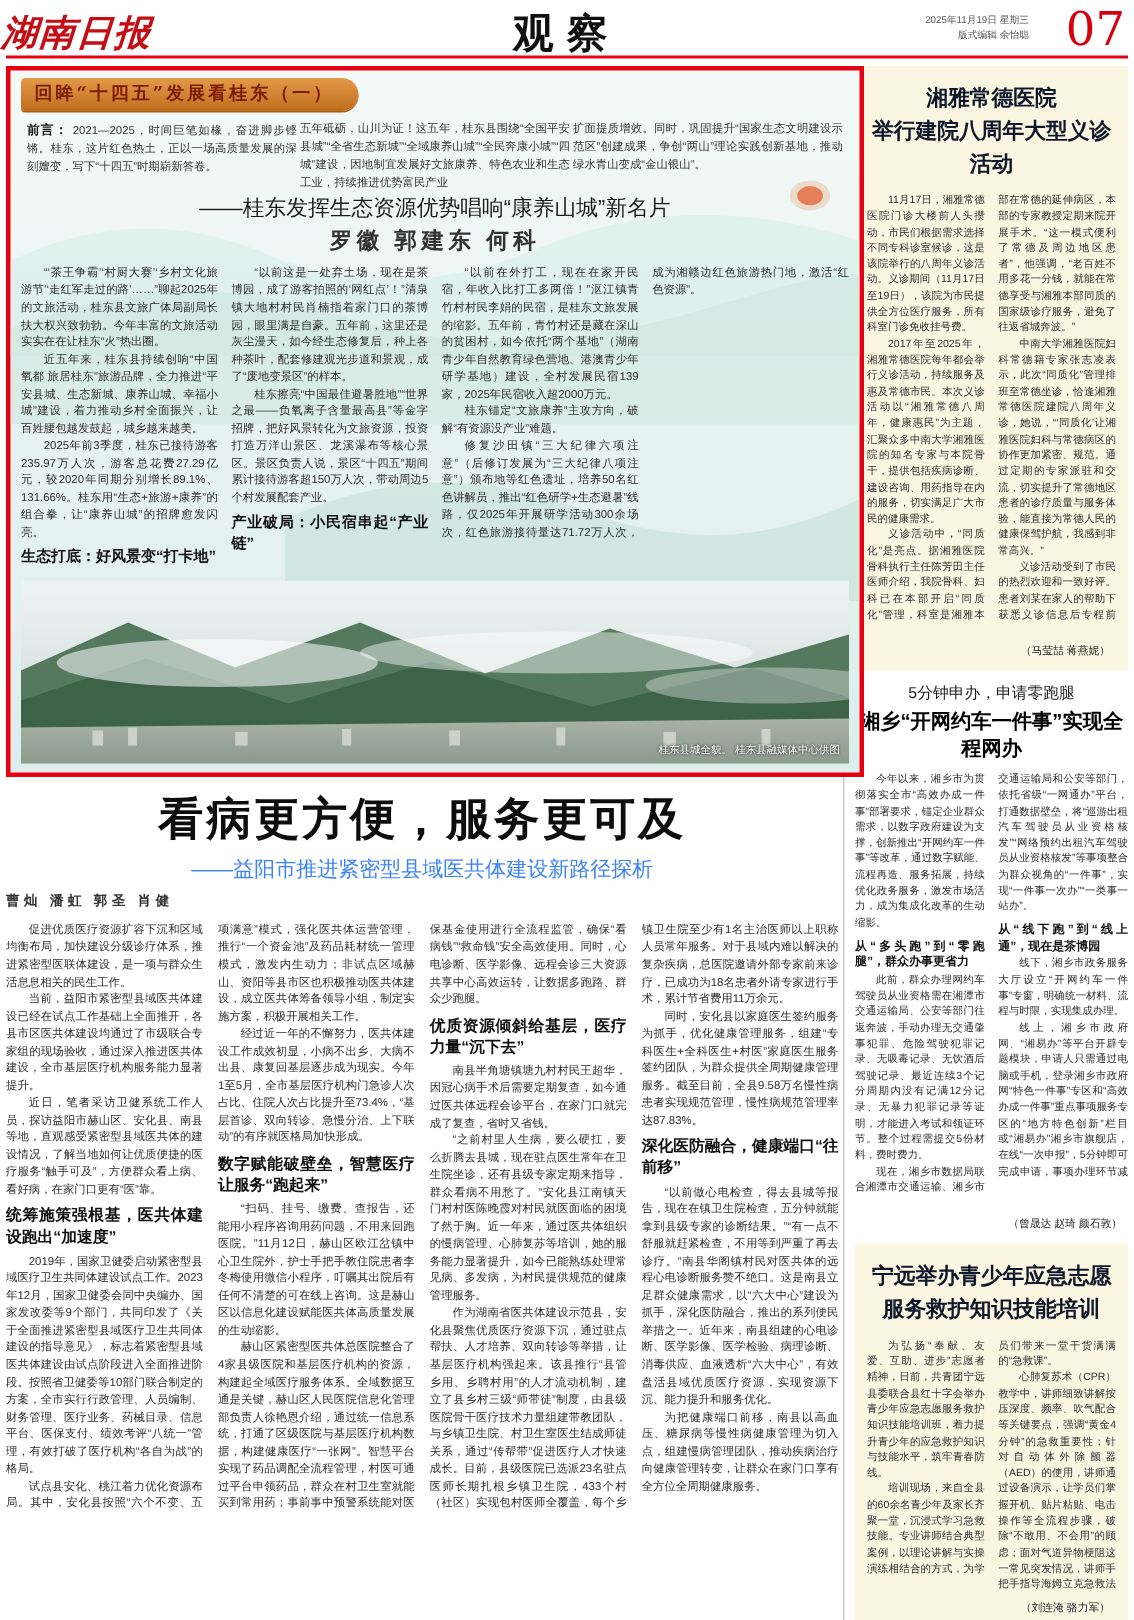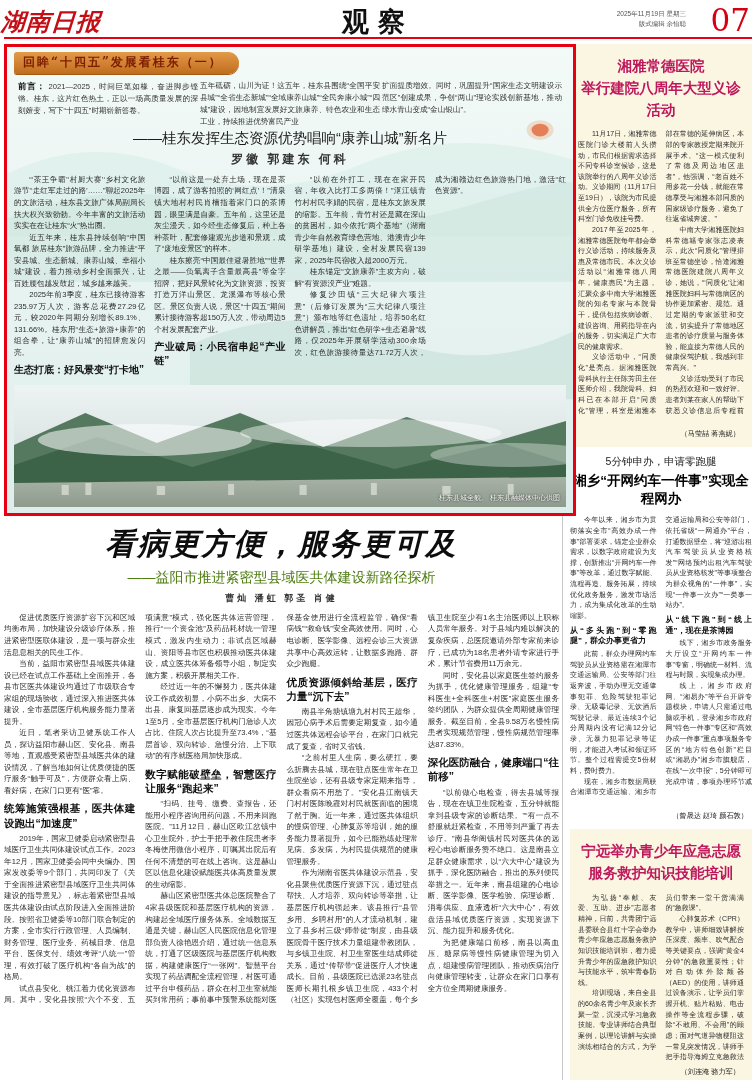--- a/index.html
+++ b/index.html
@@ -26,39 +26,39 @@
   .f-inner{position:relative;z-index:1;}
   .badge{display:inline-block;background:linear-gradient(180deg,#e29a49,#c06d1d);color:#7d1c00;
          font-family:"DejaVu Serif",serif;font-weight:bold;font-size:12px;letter-spacing:2px;
          padding:2px 16px 3px 9px;border-radius:4px 16px 16px 4px;box-shadow:0 1px 0 #a55a14;}
   .preface{display:flex;gap:2px;margin:6px 4px 0 4px;font-size:7.6px;line-height:1.58;
            text-align:justify;color:#333;}
   .preface .pcol{flex:1;}
   .pref-label{font-weight:bold;font-size:8.5px;color:#111;}
   .f-title{font-size:29px;font-weight:900;text-align:center;letter-spacing:3px;color:#0d0d0d;margin:12px 0 3px 0;}
   .f-sub{font-size:14.5px;text-align:center;color:#1c1c1c;margin:1px 0 3px 0;}
-  .f-byline{font-size:12px;text-align:center;letter-spacing:3px;color:#333;font-weight:bold;margin:3px 0 6px 0;}
+  .f-byline{font-size:15px;text-align:center;letter-spacing:3px;color:#333;font-weight:bold;margin:3px 0 6px 0;}
   .f-body{height:206px;column-count:4;column-gap:9px;column-fill:auto;overflow:hidden;
           font-size:7.6px;line-height:1.52;text-align:justify;color:#2c2c2c;}
   .para{margin:0;text-indent:2em;}
   .sec-h{font-weight:bold;font-size:10px;line-height:1.35;color:#101010;margin:5px 0 3px 0;}
   .f-photo{position:relative;height:122px;margin-top:5px;overflow:hidden;}
   .f-photo svg{display:block;width:100%;height:100%;}
   .photo-cap{position:absolute;right:6px;bottom:4px;color:#fff;font-size:7px;text-shadow:0 0 2px #000;}
   
-  .m-title{font-size:30px;font-weight:900;text-align:center;letter-spacing:2px;color:#0d0d0d;margin:8px 0 4px 0;font-style:italic;}
-  .m-sub{font-size:14px;text-align:center;color:#4d7c0f;margin:0 0 5px 0;}
-  .m-byline{font-size:9px;text-align:center;letter-spacing:3px;font-weight:bold;color:#333;margin:0 0 7px 0;}
+  .m-title{font-size:30px;font-weight:900;text-align:center;letter-spacing:2px;color:#0d0d0d;margin:8px 0 4px 0;}
+  .m-sub{font-size:14px;text-align:center;color:#3b82f6;margin:0 0 5px 0;}
+  .m-byline{font-size:9px;letter-spacing:3px;font-weight:bold;color:#333;margin:0 0 7px 0;font-family:Liberation Serif, serif;}
   .m-body{height:402px;column-count:4;column-gap:10px;column-fill:auto;overflow:hidden;
           font-size:7.6px;line-height:1.52;text-align:justify;color:#2c2c2c;}
   .m-body .sec-h{font-size:10.5px;}
   
   .sb-art{margin-bottom:8px;}
   .sb-cream{background:#fbf6e2;padding:10px 8px 8px 8px;}
-  .sb-title{font-size:14.5px;font-weight:800;text-align:center;line-height:1.5;color:#be185d;margin:2px 0 8px 0;}
+  .sb-title{font-size:14.5px;font-weight:800;text-align:center;line-height:1.5;color:#0f172a;margin:2px 0 8px 0;}
   .sb-kicker{font-size:10.5px;text-align:center;color:#1c1c1c;margin:4px 0 3px 0;}
   .sb-title2{font-size:13.5px;font-weight:800;text-align:center;color:#000000;margin:0 0 7px 0;}
   .sb-body{column-count:2;column-gap:9px;column-fill:auto;overflow:hidden;
            font-size:7px;line-height:1.52;text-align:justify;color:#2c2c2c;}
   .sb-body .sec-h{font-size:8px;margin:4px 0 2px 0;}
   .sb1 .sb-body{height:296px;}
   .sb2 .sb-body{height:292px;}
   .sb3 .sb-body{height:170px;}
   .author{text-align:right;font-size:7.2px;color:#222;margin-top:4px;padding-right:4px;}
 </style>

